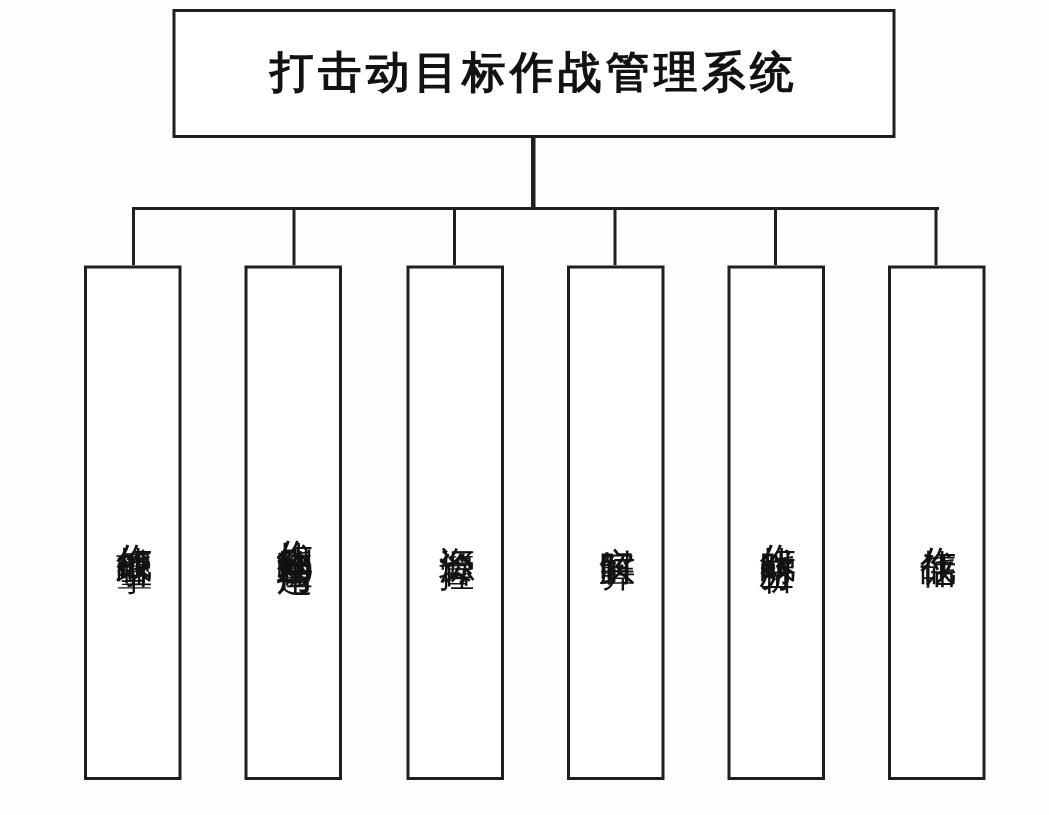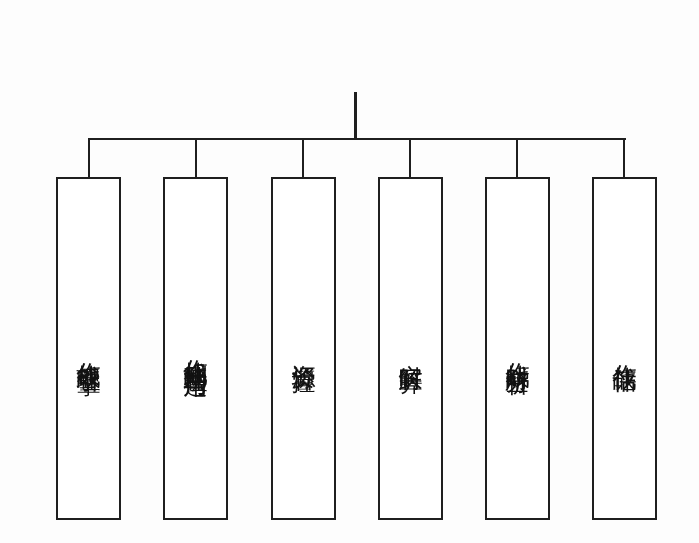--- a/index.html
+++ b/index.html
@@ -87,20 +87,23 @@
     color:var(--text);
     white-space:nowrap;
     line-height:1;
   }
 </style>
 </head>
 <body>
 
 <div class="canvas">
 
+  <div class="root-box">
+    <span class="root-title">打击动目标作战管理系统</span>
+  </div>
 
   <div class="line stem"></div>
   <div class="line bus"></div>
   <div class="line drop d1"></div>
   <div class="line drop d2"></div>
   <div class="line drop d3"></div>
   <div class="line drop d4"></div>
   <div class="line drop d5"></div>
   <div class="line drop d6"></div>
 

